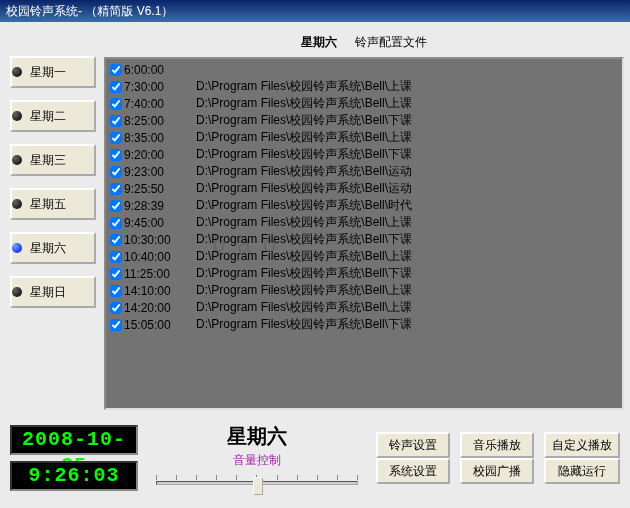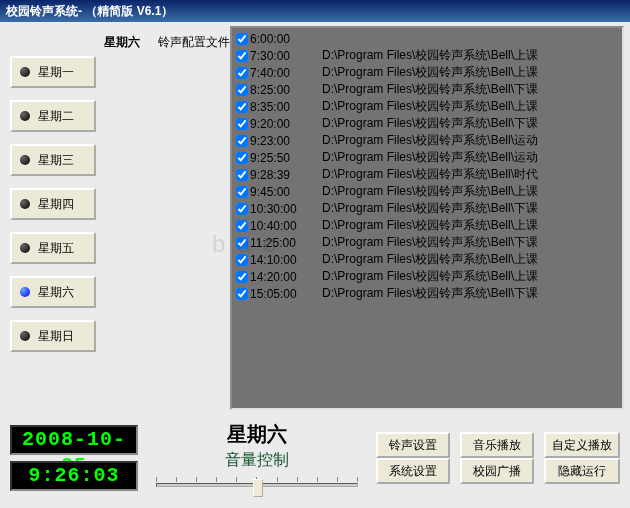--- a/index.html
+++ b/index.html
@@ -1,37 +1,37 @@
 <!DOCTYPE html>
 <html><head>
 <meta charset="utf-8">
 <style>
 *{box-sizing:border-box;margin:0;padding:0;font-family:"SimSun","宋体",sans-serif;font-size:12px}
 body{width:630px;height:508px;background:#ebebeb;overflow:hidden}
-.titlebar{height:22px;background:linear-gradient(#0a246a,#3a6ea5);color:#fff;font-weight:bold;line-height:22px;padding-left:6px;font-size:12px}
+.titlebar{height:22px;background:linear-gradient(#0a246a,#3a6ea5);color:#fff;font-weight:normal;line-height:22px;padding-left:6px;font-size:12px}
 .main{display:flex;padding:4px 6px 2px 6px;height:390px}
 .sidebar{width:98px;padding-top:30px}
-.day-btn{width:86px;height:32px;margin:0 0 12px 4px;background:#ece9d8;border:2px outset #fff;display:flex;align-items:center;padding-left:8px;cursor:pointer}
+.day-btn{width:86px;height:32px;margin:0 0 12px 4px;background:#ece9d8;border:2px outset #fff;display:flex;align-items:center;cursor:pointer}
 .dot{width:10px;height:10px;border-radius:50%;margin-right:8px;flex-shrink:0}
 .dot.off{background:radial-gradient(circle at 30% 30%,#666,#000)}
 .dot.on{background:radial-gradient(circle at 30% 30%,#6af,#00f)}
-.content{flex:1;display:flex;flex-direction:row}
+.content{flex:1;display:flex;flex-direction:column}
 .header{text-align:center;padding:4px 0 6px 0;font-size:18px;font-family:"KaiTi","楷体",serif}
 .header .day{font-weight:bold}
 .list{flex:1;background:#737373;border:2px inset #dfdfdf;overflow:hidden;padding:2px}
 .row{display:flex;align-items:center;height:17px;font-family:"Courier New",monospace;font-size:14px;white-space:nowrap}
 .row input[type=checkbox]{margin:0 2px 0 2px;width:12px;height:12px}
 .row .time{width:72px}
 .row .path{flex:1;overflow:hidden}
 .bottom{height:92px;padding:6px 10px;display:flex;align-items:center;gap:10px}
 .clocks{display:flex;flex-direction:column;gap:6px}
 .clock{width:128px;height:30px;background:#000;border:2px inset #888;color:#0f0;font-family:"Courier New",monospace;font-size:20px;text-align:center;line-height:26px;letter-spacing:1px;font-weight:bold}
 .vol{flex:1;text-align:center;padding:0 8px}
 .vol .vday{font-size:20px;font-family:"KaiTi","楷体",serif;font-weight:bold}
-.vol .vlbl{color:#14532d;font-size:16px;margin:2px 0 4px 0}
+.vol .vlbl{color:#a21caf;font-size:12px;margin:2px 0 4px 0}
 .slider-wrap{display:flex;align-items:center}
 .slider{flex:1;height:20px;position:relative}
 .track{position:absolute;top:8px;left:0;right:0;height:4px;background:#ccc;border:1px inset #aaa}
 .ticks{position:absolute;top:2px;left:0;right:0;display:flex;justify-content:space-between}
 .ticks span{width:1px;height:5px;background:#888}
 .thumb{position:absolute;top:4px;left:48%;width:10px;height:18px;background:#ece9d8;border:1px outset #fff}
 .btns{display:grid;grid-template-columns:repeat(3,auto);gap:0 10px}
 .sbtn{min-width:74px;height:26px;background:#ece9d8;border:2px outset #fff;cursor:pointer;padding:0 6px}
 .wm{position:absolute;left:212px;top:230px;color:rgba(0,0,0,0.1);font-size:24px;letter-spacing:12px;pointer-events:none}
 </style>
@@ -49,24 +49,20 @@
       <div class="day-btn">
         <span class="dot off"></span>
         <span>星期二</span>
       </div>
       <div class="day-btn">
         <span class="dot off"></span>
         <span>星期三</span>
       </div>
       <div class="day-btn">
         <span class="dot off"></span>
-        <span>星期四</span>
-      </div>
-      <div class="day-btn">
-        <span class="dot off"></span>
         <span>星期五</span>
       </div>
       <div class="day-btn">
         <span class="dot on"></span>
         <span>星期六</span>
       </div>
       <div class="day-btn">
         <span class="dot off"></span>
         <span>星期日</span>
       </div>

